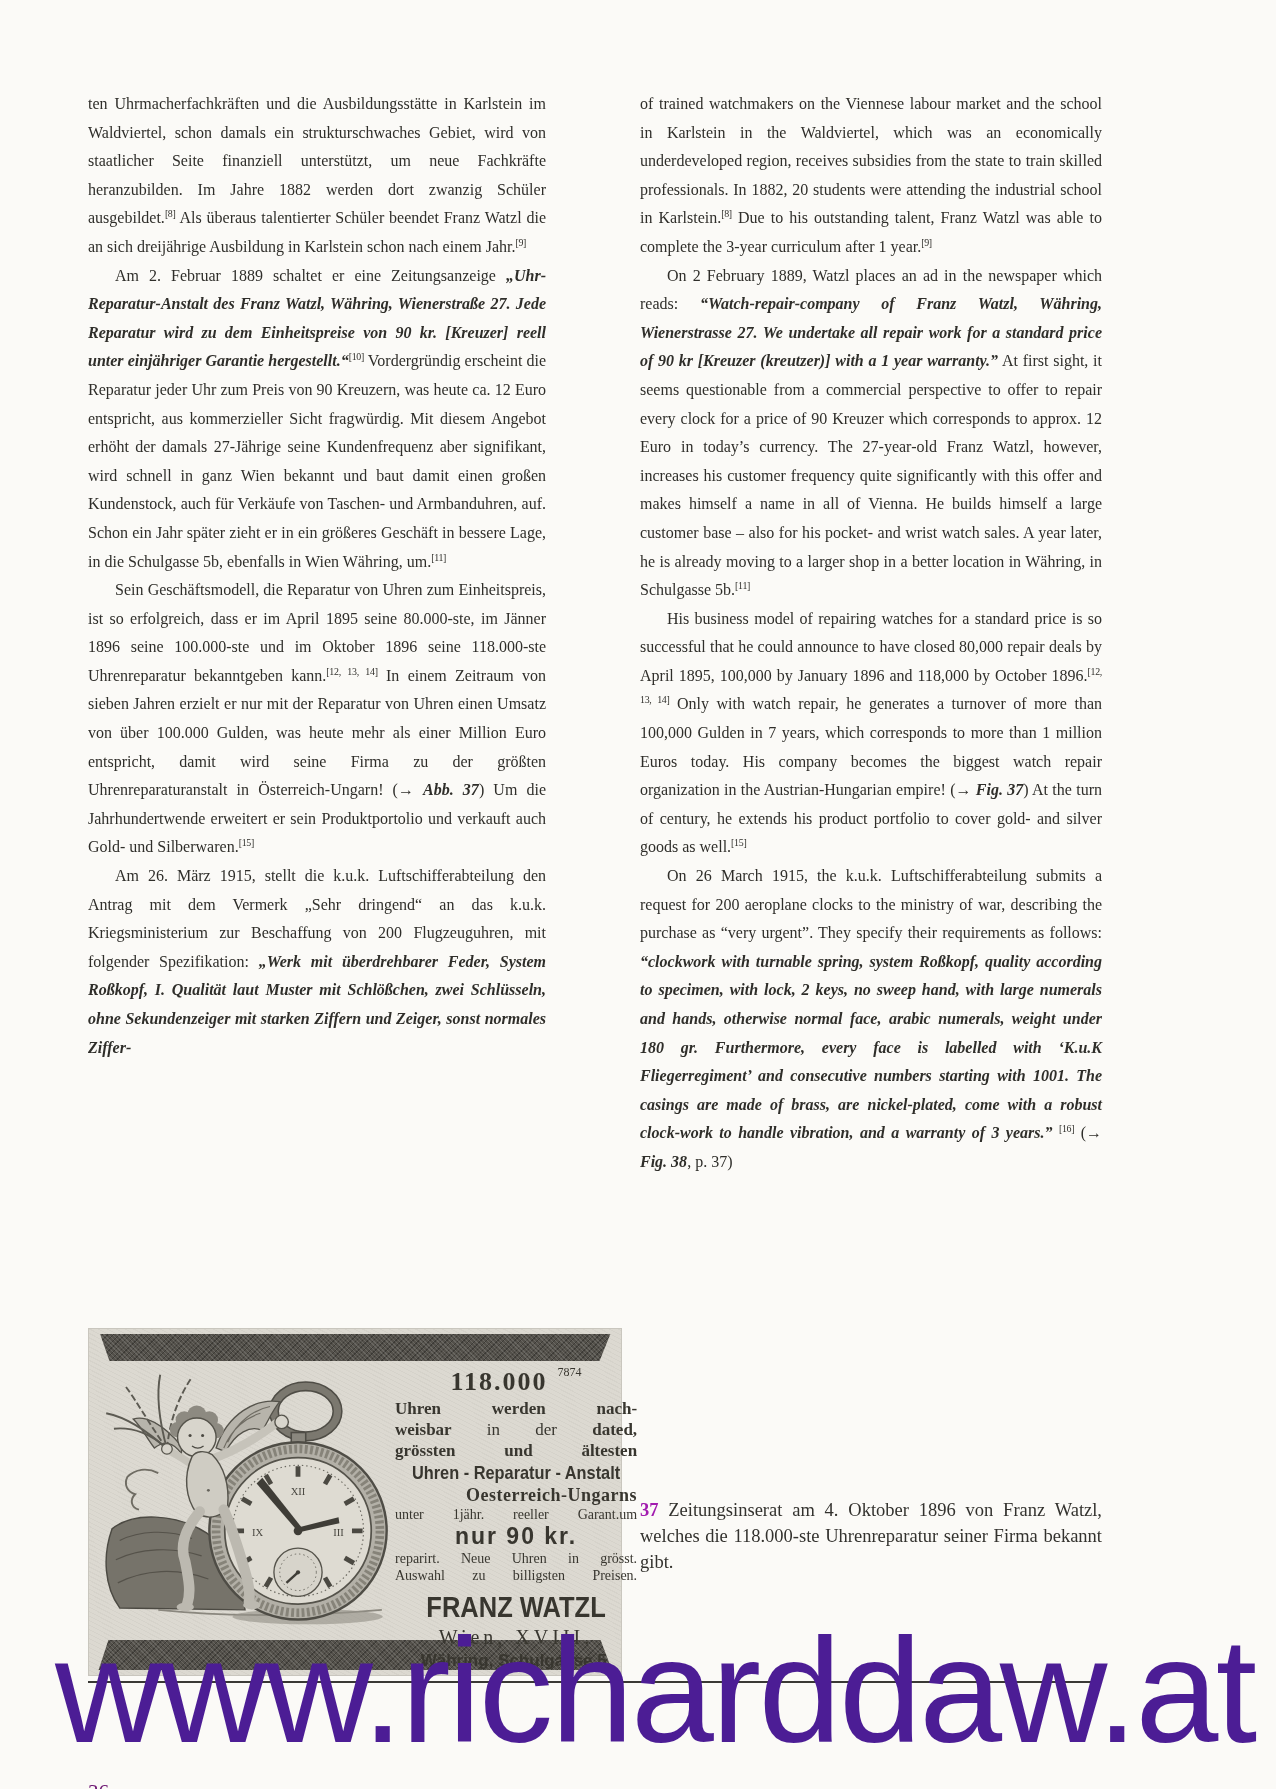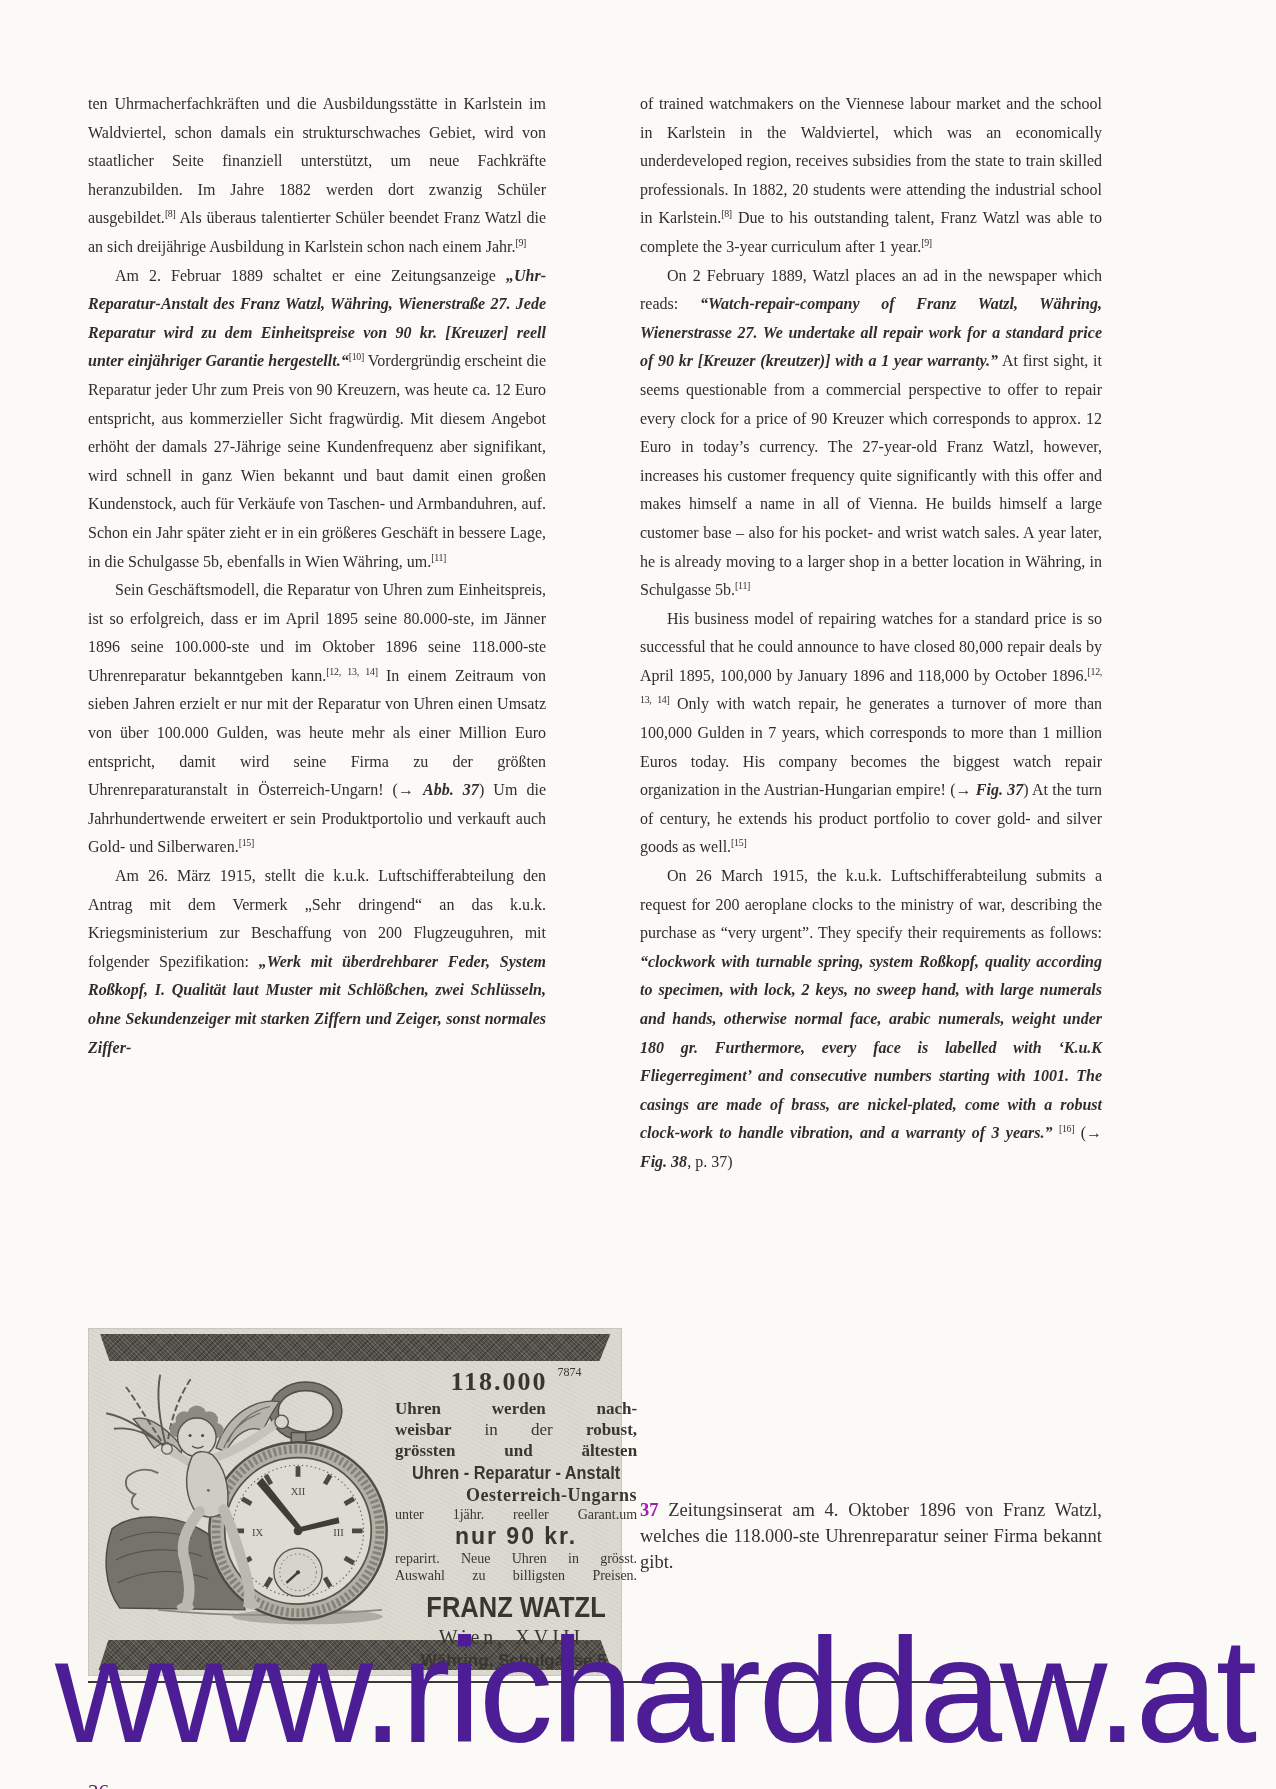--- a/index.html
+++ b/index.html
@@ -151,21 +151,21 @@
         <path d="M60,110 C48,104 36,106 28,114 C24,122 28,130 36,132 C30,138 32,146 40,148" stroke="#6f6c63" stroke-width="2" fill="none"></path>
       </svg>
 
       <div class="ad-text">
         <div class="ad-head">
           <span class="ad-bignum">118.000</span>
           <span class="ad-refnum">7874</span>
         </div>
         <div>
             <div class="ad-line adb"><span>Uhren werden nach-</span></div>
-            <div class="ad-line adb"><span>weisbar </span><span class="adn">in der </span><span>robust,</span></div>
+            <div class="ad-line adb"><span>weisbar </span><span class="adn">in der </span><span>dated,</span></div>
             <div class="ad-line adb"><span>grössten und ältesten</span></div>
             <div class="ad-line adcond"><span>Uhren - Reparatur - Anstalt</span></div>
             <div class="ad-line adb2"><span>Oesterreich-Ungarns</span></div>
             <div class="ad-line adsmall"><span>unter 1jähr. reeller Garant.um</span></div>
             <div class="ad-line adprice"><span>nur 90 kr.</span></div>
             <div class="ad-line adsmall"><span>reparirt. Neue Uhren in grösst.</span></div>
             <div class="ad-line adsmall"><span>Auswahl zu billigsten Preisen.</span></div>
             <div class="ad-line adname"><span>FRANZ WATZL</span></div>
             <div class="ad-line adwien"><span>Wien, XVIII.</span></div>
             <div class="ad-line adstreet"><span>Währing, Schulgasse 5.</span></div>

